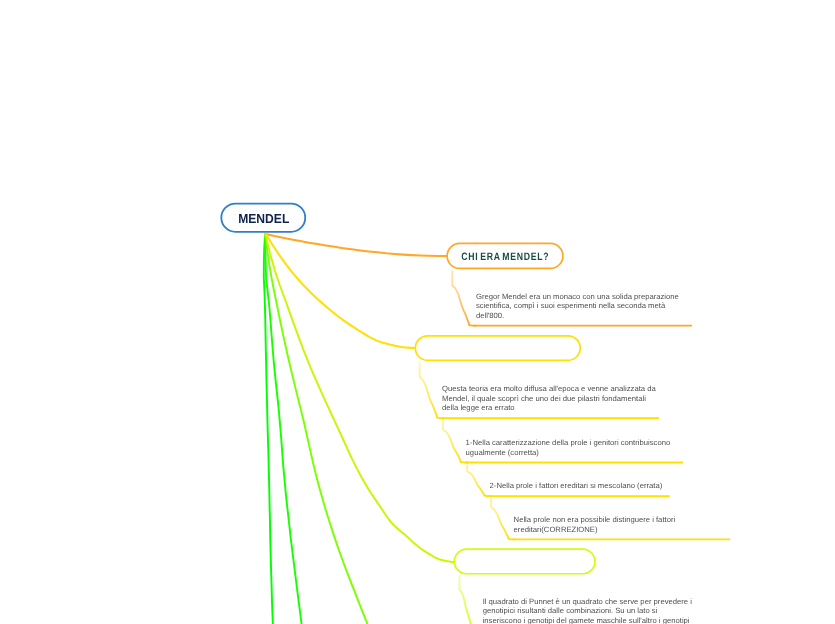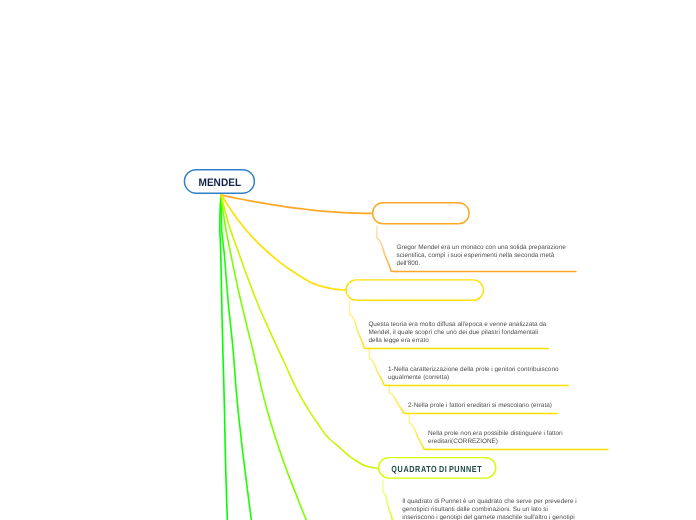--- a/index.html
+++ b/index.html
@@ -89,34 +89,34 @@
       <rect x="372.6" y="202.8" width="96.5" height="20.9" rx="10.45" ry="10.45" stroke="#ffa726" stroke-width="1.4" fill="#ffffff"></rect>
       <rect x="346.1" y="279.9" width="137.4" height="20.4" rx="10.2" ry="10.2" stroke="#ffe000" stroke-width="1.4" fill="#ffffff"></rect>
       <rect x="378.6" y="457.6" width="117.2" height="20.5" rx="10.25" ry="10.25" stroke="#d4ff00" stroke-width="1.4" fill="#ffffff"></rect>
     </g>
   </svg>
 
   <div class="node root" style="left:183.7px;top:168.9px;width:71.4px;height:25px;border:0;">
     <span class="lbl">MENDEL</span>
   </div>
 
+  <div class="node topic" style="left:371.9px;top:202.1px;width:97.9px;height:22.3px;border:0;">
+    <span class="lbl">CHI ERA MENDEL?</span>
+  </div>
   <div class="para" style="left:396.6px;top:243.8px;width:200px;">Gregor Mendel era un monaco con una solida preparazione
 scientifica, compì i suoi esperimenti nella seconda metà
 dell'800.</div>
 
   <div class="para" style="left:368.4px;top:320.6px;width:220px;">Questa teoria era molto diffusa all'epoca e venne analizzata da
 Mendel, il quale scoprì che uno dei due pilastri fondamentali
 della legge era errato</div>
 
   <div class="para" style="left:388px;top:365.9px;width:230px;">1-Nella caratterizzazione della prole i genitori contribuiscono
 ugualmente (corretta)</div>
   <div class="para" style="left:408px;top:401.5px;width:240px;">2-Nella prole i fattori ereditari si mescolano (errata)</div>
   <div class="para" style="left:428px;top:429.6px;width:240px;">Nella prole non era possibile distinguere i fattori
 ereditari(CORREZIONE)</div>
 
-  <div class="node topic" style="left:377.9px;top:456.9px;width:118.6px;height:21.9px;border:0;">
-    <span class="lbl">QUADRATO DI PUNNET</span>
-  </div>
   <div class="para" style="left:402.2px;top:498.0px;width:240px;">Il quadrato di Punnet è un quadrato che serve per prevedere i
 genotipici risultanti dalle combinazioni. Su un lato si
 inseriscono i genotipi del gamete maschile sull'altro i genotipi</div>
 
 </div>
 
 </body></html>

